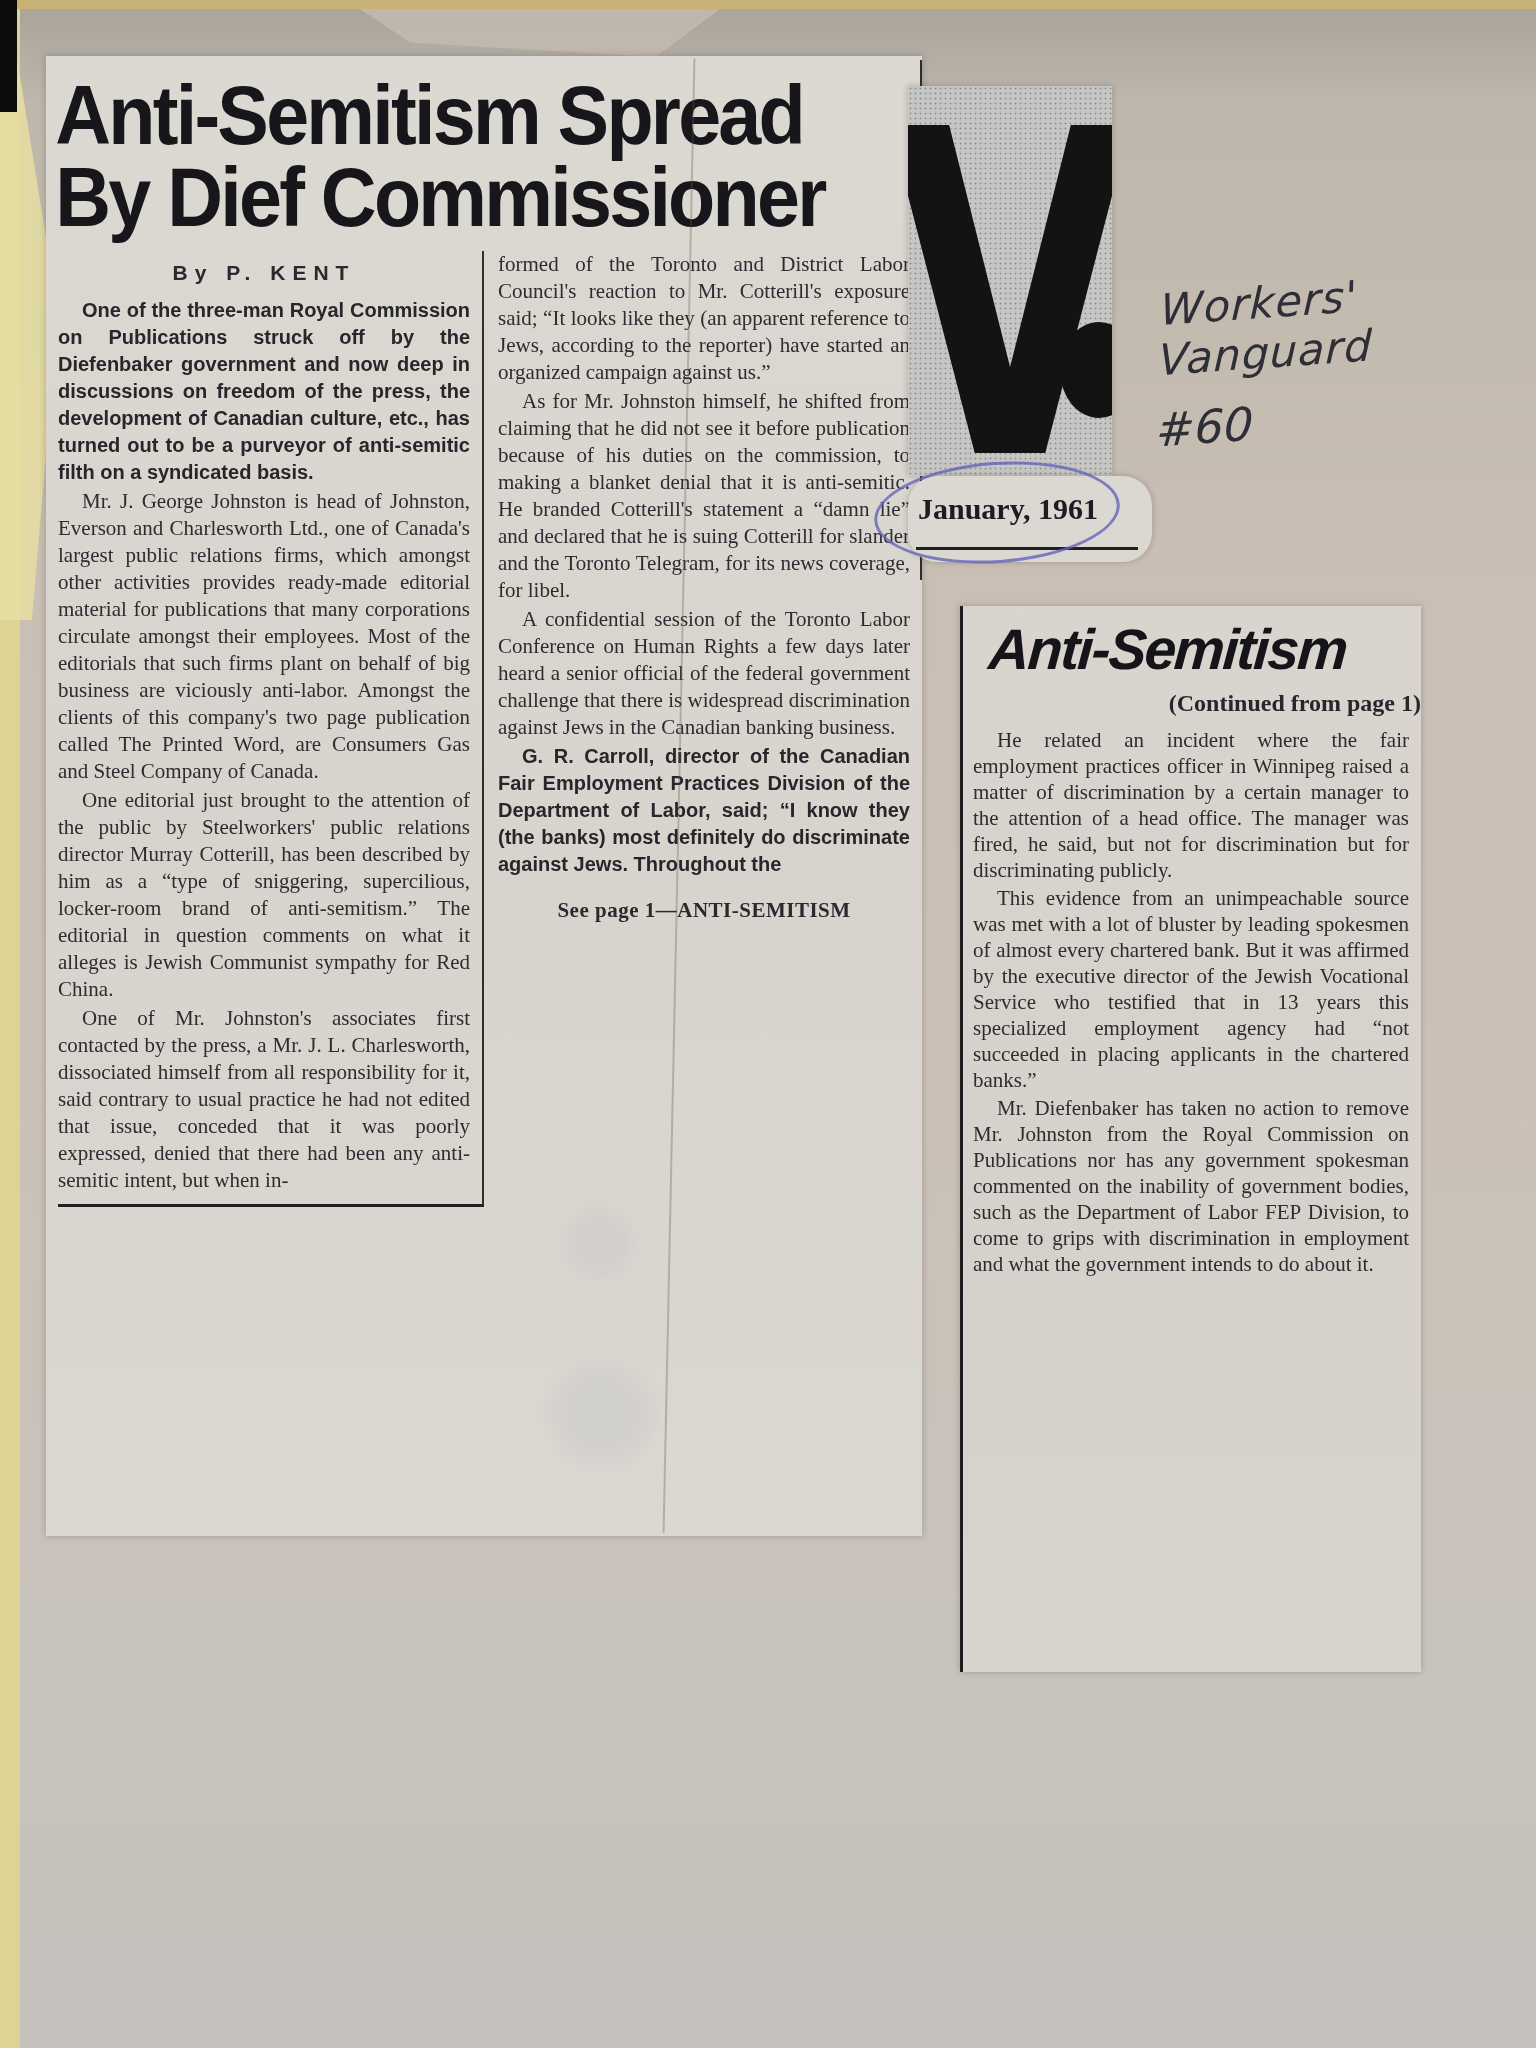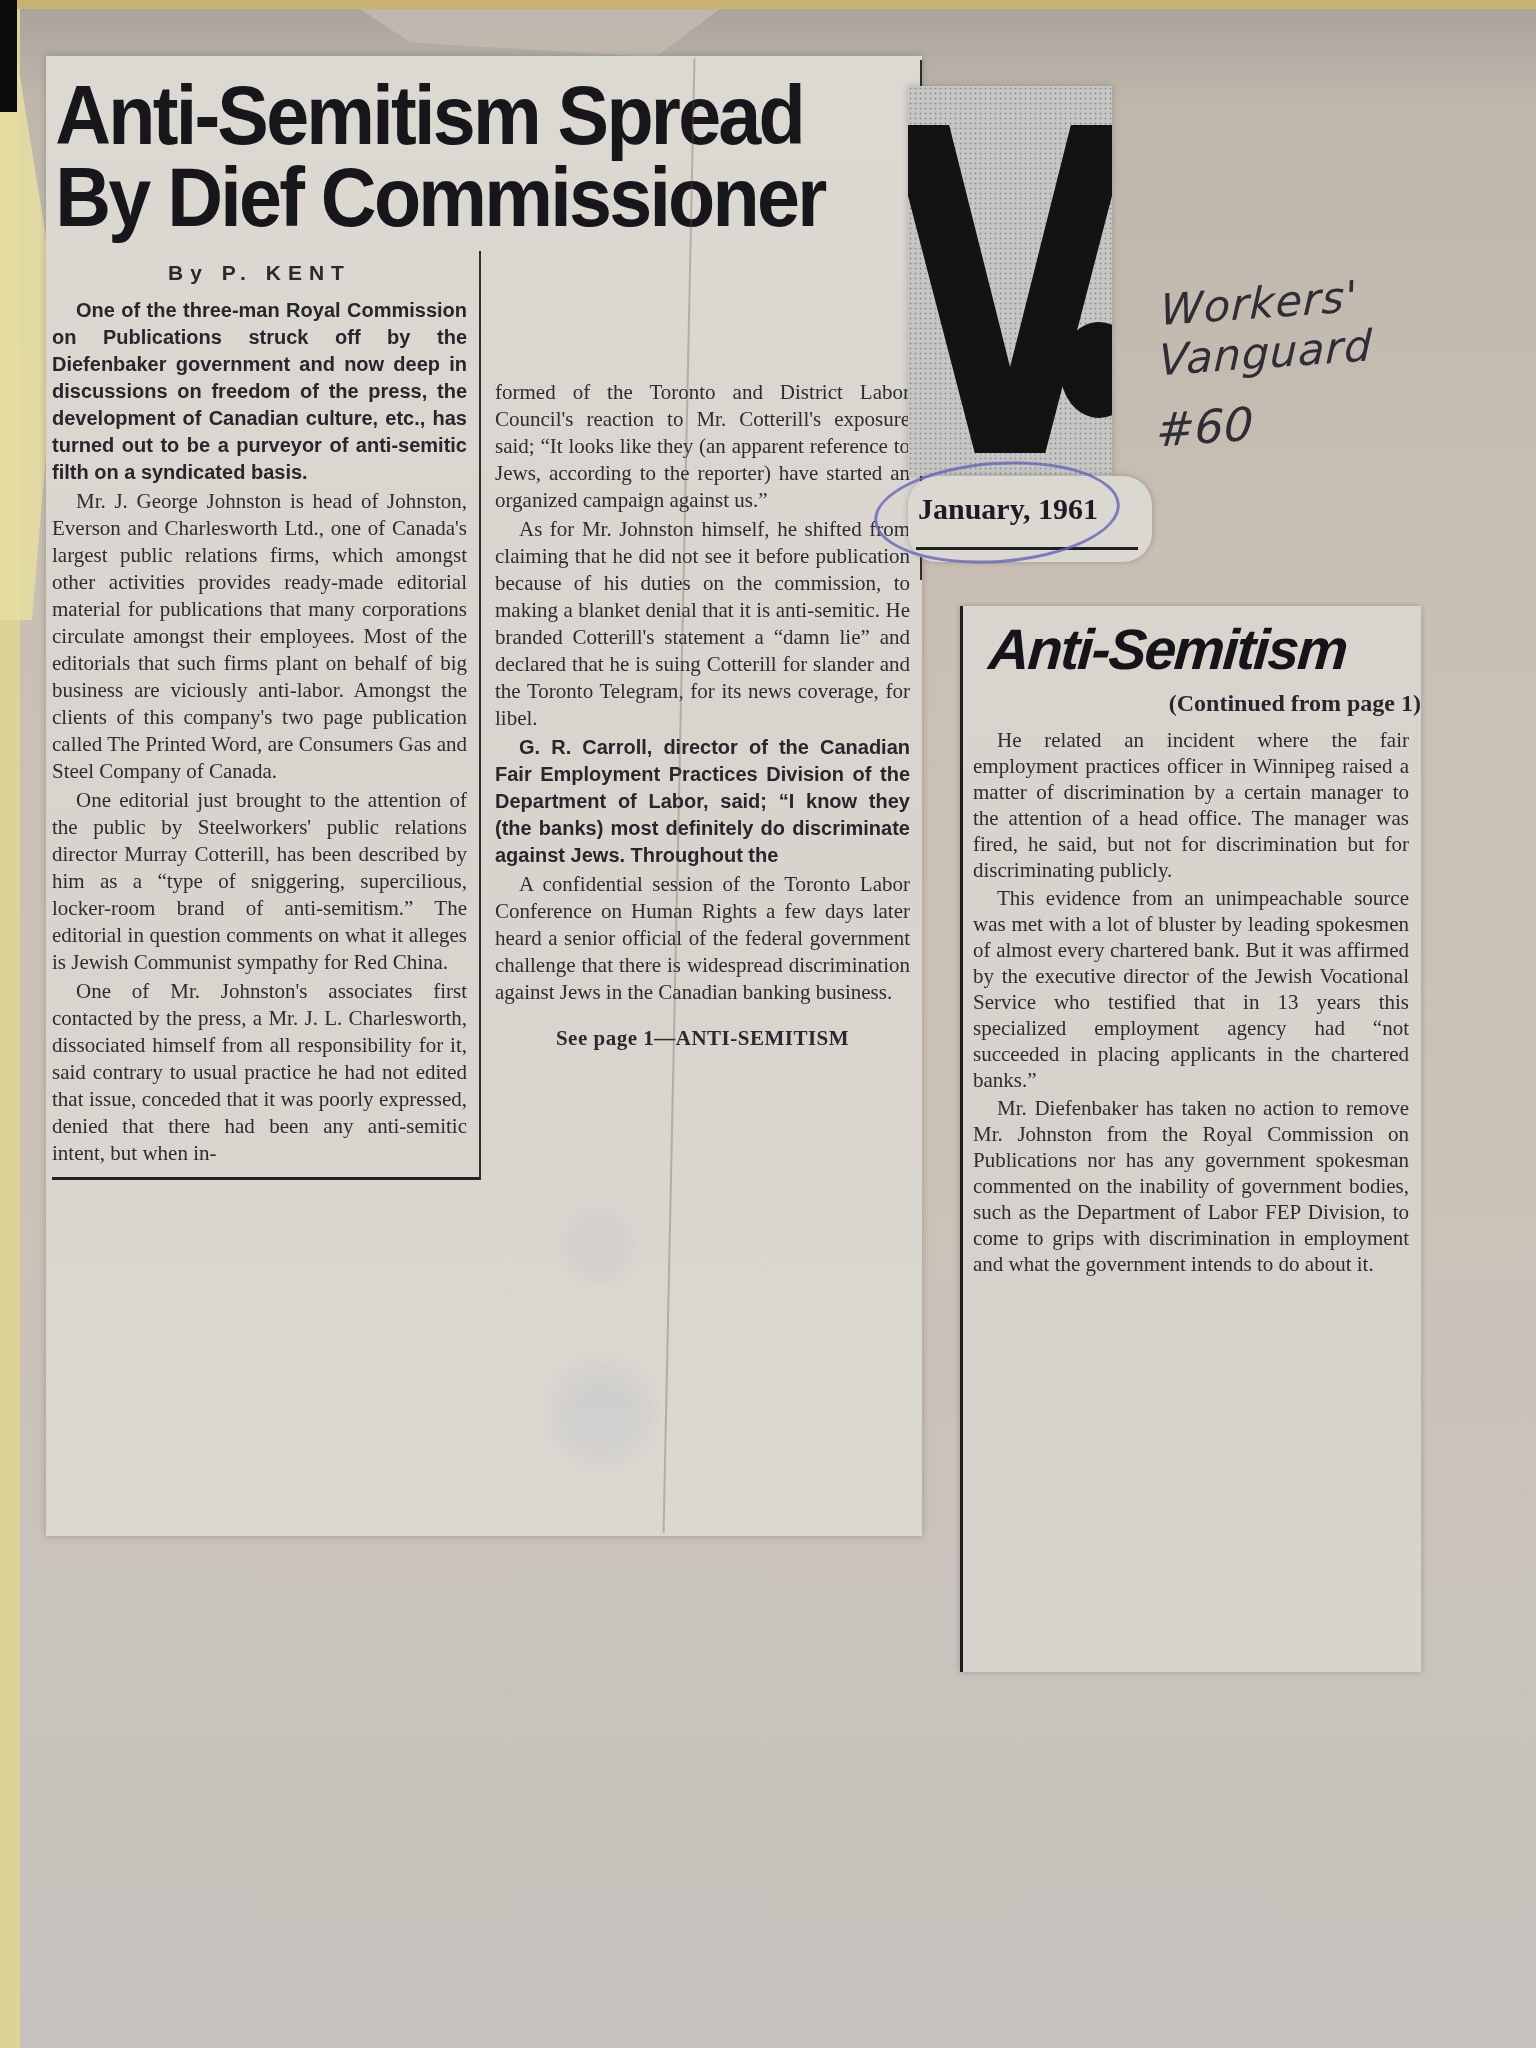--- a/index.html
+++ b/index.html
@@ -20,21 +20,21 @@
   
   .clip-main{
     position:absolute;left:46px;top:56px;width:876px;height:1480px;
     background:linear-gradient(180deg,#dcd8d2,#d8d4cd 55%,#dbd7d1);
     box-shadow:0 0 7px rgba(60,55,45,.3);
   }
   .clip-main .right-edge-line{position:absolute;right:0;top:4px;width:2px;height:520px;background:#2c2c2c;}
   .headline{padding:18px 0 6px 10px;color:#17171b;font-family:"Liberation Sans",sans-serif;
     font-weight:800;font-size:84px;line-height:.98;letter-spacing:-3px;white-space:nowrap;
     transform:scaleX(.92);transform-origin:left top;}
-  .cols{display:flex;padding:6px 12px 0 6px;align-items:center;}
+  .cols{display:flex;padding:6px 12px 0 12px;}
   .col-left{width:424px;padding:0 12px 8px 0;border-right:2px solid #2e2e2e;border-bottom:3px solid #222;}
   .col-right{width:424px;padding:0 0 0 14px;}
   .byline{text-align:center;font-family:"Liberation Sans",sans-serif;font-weight:700;
     font-size:21px;letter-spacing:7px;color:#2a2a2e;margin:10px 0 12px 0;}
   .para{font-size:21px;line-height:27px;color:#2c2c31;text-align:justify;margin:0 0 2px 0;text-indent:24px;}
   .para.sans{font-family:"Liberation Sans",sans-serif;font-weight:700;font-size:20px;color:#26262b;}
   .para.noindent{text-indent:0;}
   .see-note{font-size:21px;font-weight:700;color:#2a2a2e;text-align:center;margin-top:20px;letter-spacing:.5px;}
   .bleed{position:absolute;border-radius:50%;opacity:.5;}
   .bleed.b1{left:505px;top:1140px;width:95px;height:95px;
@@ -101,22 +101,22 @@
       <div class="col-left">
         <div class="byline">By P. KENT</div>
         <p class="para sans">One of the three-man Royal Commission on Publications struck off by the Diefenbaker government and now deep in discussions on freedom of the press, the development of Canadian culture, etc., has turned out to be a purveyor of anti-semitic filth on a syndicated basis.</p>
         <p class="para">Mr. J. George Johnston is head of Johnston, Everson and Charlesworth Ltd., one of Canada's largest public relations firms, which amongst other activities provides ready-made editorial material for publications that many corporations circulate amongst their employees. Most of the editorials that such firms plant on behalf of big business are viciously anti-labor. Amongst the clients of this company's two page publication called The Printed Word, are Consumers Gas and Steel Company of Canada.</p>
         <p class="para">One editorial just brought to the attention of the public by Steelworkers' public relations director Murray Cotterill, has been described by him as a “type of sniggering, supercilious, locker-room brand of anti-semitism.” The editorial in question comments on what it alleges is Jewish Communist sympathy for Red China.</p>
         <p class="para">One of Mr. Johnston's associates first contacted by the press, a Mr. J. L. Charlesworth, dissociated himself from all responsibility for it, said contrary to usual practice he had not edited that issue, conceded that it was poorly expressed, denied that there had been any anti-semitic intent, but when in-</p>
       </div>
       <div class="col-right">
         <p class="para noindent">formed of the Toronto and District Labor Council's reaction to Mr. Cotterill's exposure said; “It looks like they (an apparent reference to Jews, according to the reporter) have started an organized campaign against us.”</p>
         <p class="para">As for Mr. Johnston himself, he shifted from claiming that he did not see it before publication because of his duties on the commission, to making a blanket denial that it is anti-semitic. He branded Cotterill's statement a “damn lie” and declared that he is suing Cotterill for slander and the Toronto Telegram, for its news coverage, for libel.</p>
+        <p class="para">A confidential session of the Toronto Labor Conference on Human Rights a few days later heard a senior official of the federal government challenge that there is widespread discrimination against Jews in the Canadian banking business.</p>
         <p class="para sans">G. R. Carroll, director of the Canadian Fair Employment Practices Division of the Department of Labor, said; “I know they (the banks) most definitely do discriminate against Jews. Throughout the</p>
-        <p class="para">A confidential session of the Toronto Labor Conference on Human Rights a few days later heard a senior official of the federal government challenge that there is widespread discrimination against Jews in the Canadian banking business.</p>
         <div class="see-note">See page 1—ANTI-SEMITISM</div>
       </div>
     </div>
     <div class="bleed b1"></div>
     <div class="bleed b2"></div>
     <div class="scratch"></div>
     <div class="right-edge-line"></div>
   </div>
 
   <div class="clip-v">

